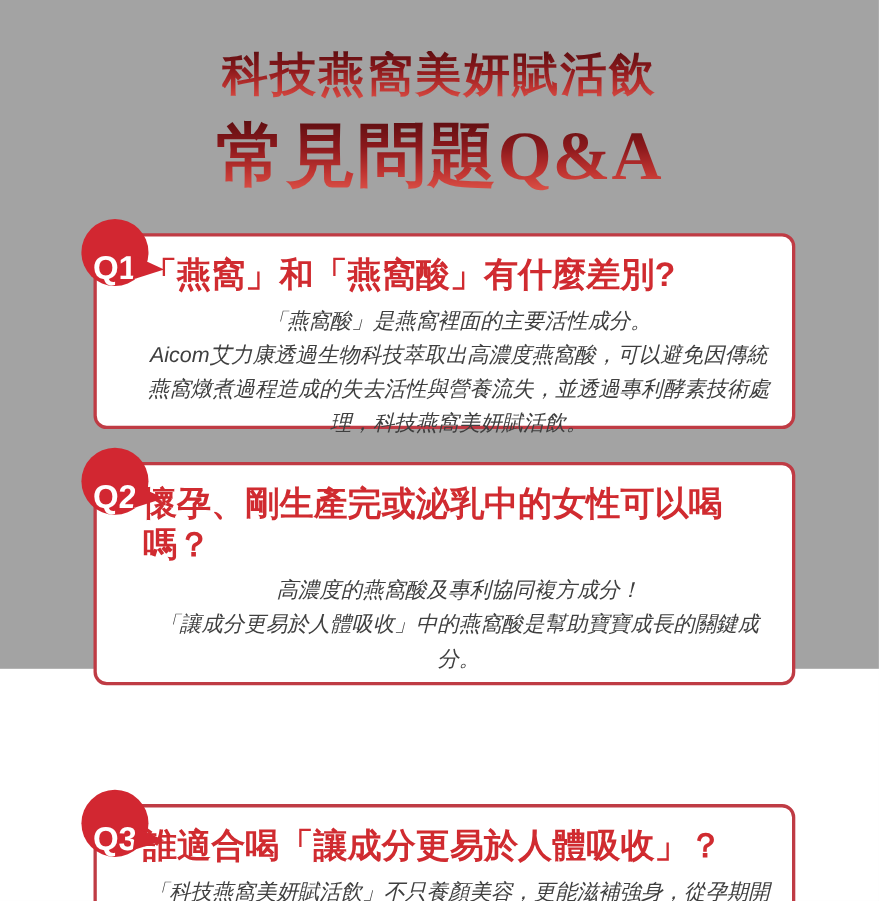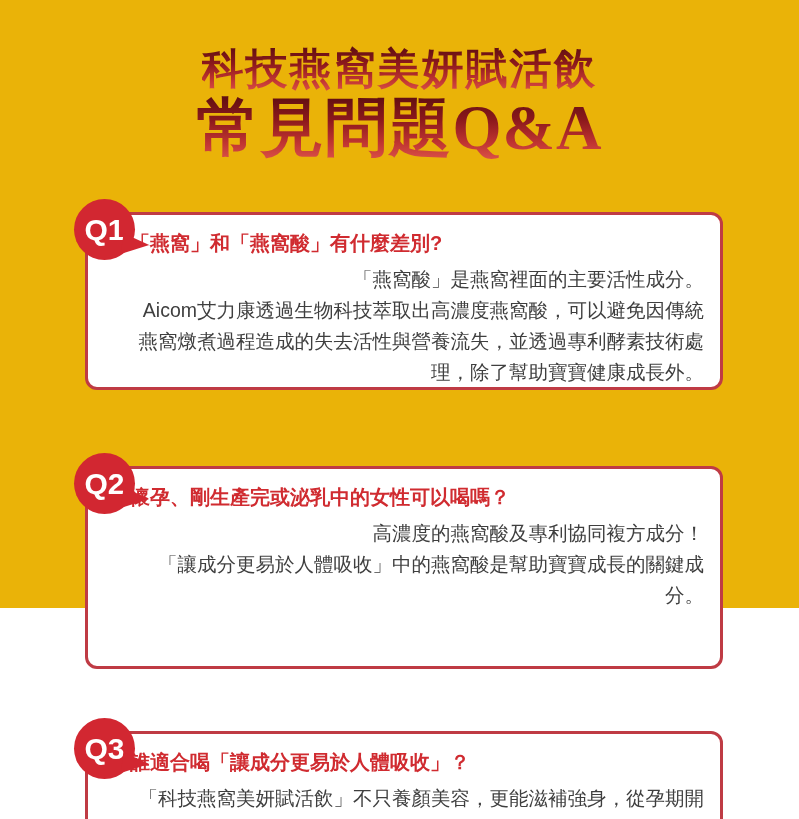--- a/index.html
+++ b/index.html
@@ -2,75 +2,76 @@
 <html><head>
 <meta charset="utf-8">
 <style>
   * { margin: 0; padding: 0; box-sizing: border-box; }
   html, body { background: #ffffff; }
   body {
     width: 799px; height: 819px;
     font-family: "Liberation Sans", "DejaVu Sans", sans-serif;
     position: relative; overflow: hidden;
   }
-  .page { position: relative; width: 799px; height: 608px; background: #eab308; }
+  .page { position: relative; width: 799px; height: 608px; background: #a3a3a3; }
 
   
   .header { padding-top: 46px; text-align: center; }
   .title-grad {
     display: inline-block;
     font-family: "Liberation Serif", "DejaVu Serif", serif;
     font-weight: bold;
     background: linear-gradient(180deg, #5e0e11 0%, #8c191c 38%, #bf3431 72%, #dd5349 100%);
     -webkit-background-clip: text; background-clip: text;
     -webkit-text-fill-color: transparent; color: #a82323;
   }
   .title-line1 { font-size: 42px; line-height: 1.12; letter-spacing: 2px; }
-  .title-line2 { font-size: 63px; line-height: 1.05; letter-spacing: 1px; margin-top: 2px; }
+  .title-line2 { font-size: 63px; line-height: 1.05; letter-spacing: 1px; margin-top: 16px; }
 
   
   .qa-box {
     position: absolute; left: 85px; width: 638px;
     background: #ffffff;
     border: 3px solid #bf3b44;
     border-radius: 12px;
     padding: 16px 16px 12px 42px;
   }
   .qa-box-1 { top: 212px; height: 178px; }
-  .qa-box-2 { top: 466px; height: 203px; }
+  .qa-box-2 { top: 420px; height: 203px; }
   .qa-box-3 { top: 731px; height: 105px; }
 
   .badge {
     position: absolute; left: -14px; top: -16px;
     width: 61px; height: 61px;
     background: #d22731; border-radius: 50%;
-    display: flex; align-items: center; justify-content: center;
+    display: flex; align-items: flex-end; justify-content: center;
     z-index: 2;
   }
   .badge-label {
     color: #ffffff; font-weight: bold; font-size: 30px;
     letter-spacing: 0px; line-height: 1;
   }
   .badge-tail {
     position: absolute; right: -14px; bottom: 4px;
     width: 0; height: 0;
     border-top: 8px solid transparent;
     border-bottom: 13px solid transparent;
     border-left: 27px solid #d22731;
     transform: rotate(8deg);
   }
 
   .question {
     color: #d02b30; font-weight: bold;
-    font-size: 20px; line-height: 1.2;
+    font-size: 31px; line-height: 1.2;
     margin-bottom: 9px;
   }
   .answer p {
     color: #3f3f3f; font-size: 19.5px; line-height: 31px;
-    text-align: right;
+    text-align: center;
+    font-style: italic;
   }
 </style>
 </head>
 <body>
 
 <div class="page">
 
   <div class="header">
     <div class="title-grad title-line1">科技燕窩美妍賦活飲</div>
     <br>
@@ -78,21 +79,21 @@
   </div>
 
   <div class="qa-box qa-box-1">
     <div class="badge">
       <span class="badge-tail"></span>
       <span class="badge-label">Q1</span>
     </div>
     <div class="question">「燕窩」和「燕窩酸」有什麼差別?</div>
     <div class="answer">
       <p>「燕窩酸」是燕窩裡面的主要活性成分。</p>
-      <p>Aicom艾力康透過生物科技萃取出高濃度燕窩酸，可以避免因傳統燕窩燉煮過程造成的失去活性與營養流失，並透過專利酵素技術處理，除了幫助寶寶健康成長外。</p>
+      <p>Aicom艾力康透過生物科技萃取出高濃度燕窩酸，可以避免因傳統燕窩燉煮過程造成的失去活性與營養流失，並透過專利酵素技術處理，科技燕窩美妍賦活飲。</p>
     </div>
   </div>
 
   <div class="qa-box qa-box-2">
     <div class="badge">
       <span class="badge-tail"></span>
       <span class="badge-label">Q2</span>
     </div>
     <div class="question">懷孕、剛生產完或泌乳中的女性可以喝嗎？</div>
     <div class="answer">

